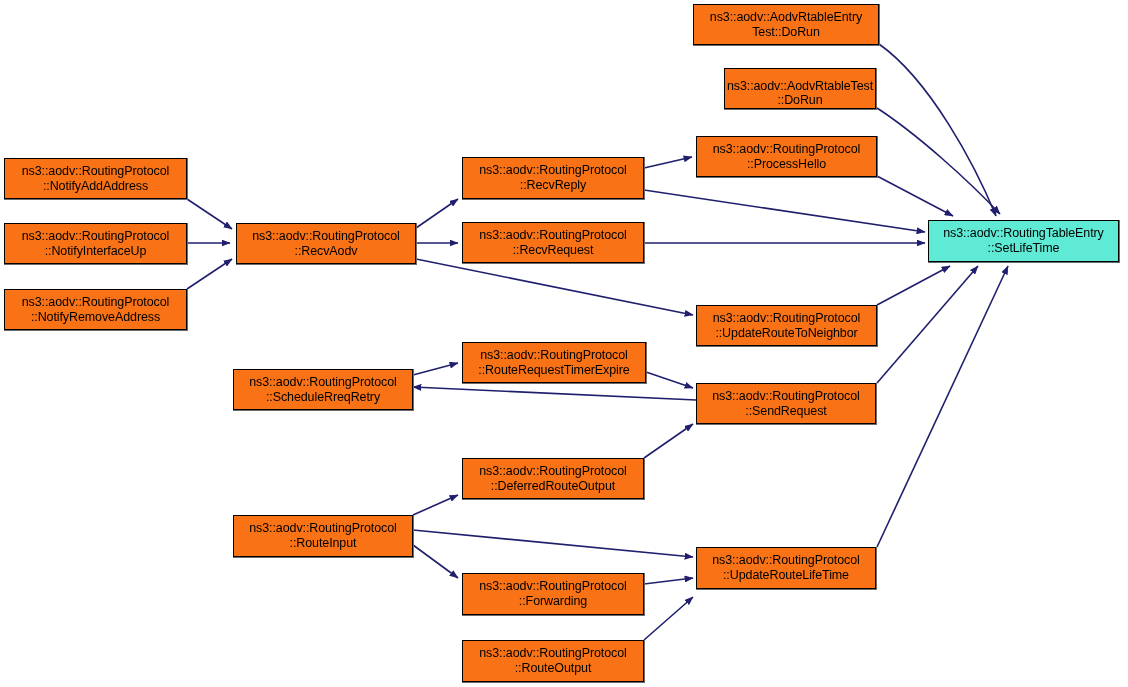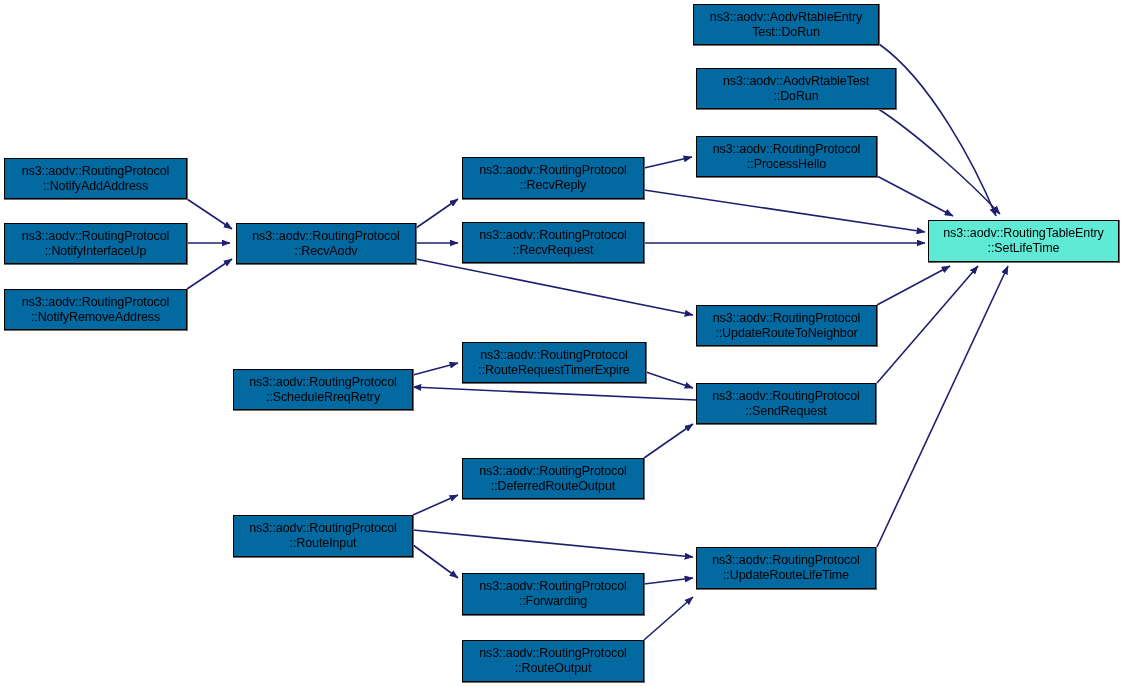--- a/index.html
+++ b/index.html
@@ -21,21 +21,21 @@
     left: 0;
     top: 0;
     width: 1128px;
     height: 687px;
     pointer-events: none;
   }
   .node {
     position: absolute;
     box-sizing: border-box;
     border: 1px solid #000000;
-    background: #0369a1;
+    background: #f97316;
     color: #000000;
     display: flex;
     align-items: center;
     justify-content: center;
     text-align: center;
     line-height: 1.18;
     font-size: 12.5px;
     letter-spacing: -0.1px;
     white-space: pre-line;
     z-index: 2;
@@ -84,21 +84,21 @@
         <path d="M413,545 L458,578" fill="none" stroke="#1f1f6e" stroke-width="1.6" marker-end="url(#arrow)"></path>
         <path d="M644,584 L693,578" fill="none" stroke="#1f1f6e" stroke-width="1.6" marker-end="url(#arrow)"></path>
         <path d="M644,640 L693,597" fill="none" stroke="#1f1f6e" stroke-width="1.6" marker-end="url(#arrow)"></path>
         <path d="M877,547 L1008,266" fill="none" stroke="#1f1f6e" stroke-width="1.6" marker-end="url(#arrow)"></path>
       </g>
   </svg>
 
   <div id="nodes">
       <div class="node" style="left: 693px; top: 4px; width: 186px; height: 41px;"><span class="node-label">ns3::aodv::AodvRtableEntry
 Test::DoRun</span></div>
-      <div class="node" style="left: 696px; top: 68px; width: 200px; height: 41px;"><span class="node-label">ns3::aodv::AodvRtableTest
+      <div class="node" style="left: 724px; top: 68px; width: 152px; height: 41px; align-items: flex-end;"><span class="node-label">ns3::aodv::AodvRtableTest
 ::DoRun</span></div>
       <div class="node" style="left: 696px; top: 136px; width: 181px; height: 41px;"><span class="node-label">ns3::aodv::RoutingProtocol
 ::ProcessHello</span></div>
       <div class="node highlight" style="left: 928px; top: 220px; width: 191px; height: 42px;"><span class="node-label">ns3::aodv::RoutingTableEntry
 ::SetLifeTime</span></div>
       <div class="node" style="left: 4px; top: 158px; width: 183px; height: 41px;"><span class="node-label">ns3::aodv::RoutingProtocol
 ::NotifyAddAddress</span></div>
       <div class="node" style="left: 4px; top: 223px; width: 183px; height: 41px;"><span class="node-label">ns3::aodv::RoutingProtocol
 ::NotifyInterfaceUp</span></div>
       <div class="node" style="left: 4px; top: 289px; width: 183px; height: 41px;"><span class="node-label">ns3::aodv::RoutingProtocol

